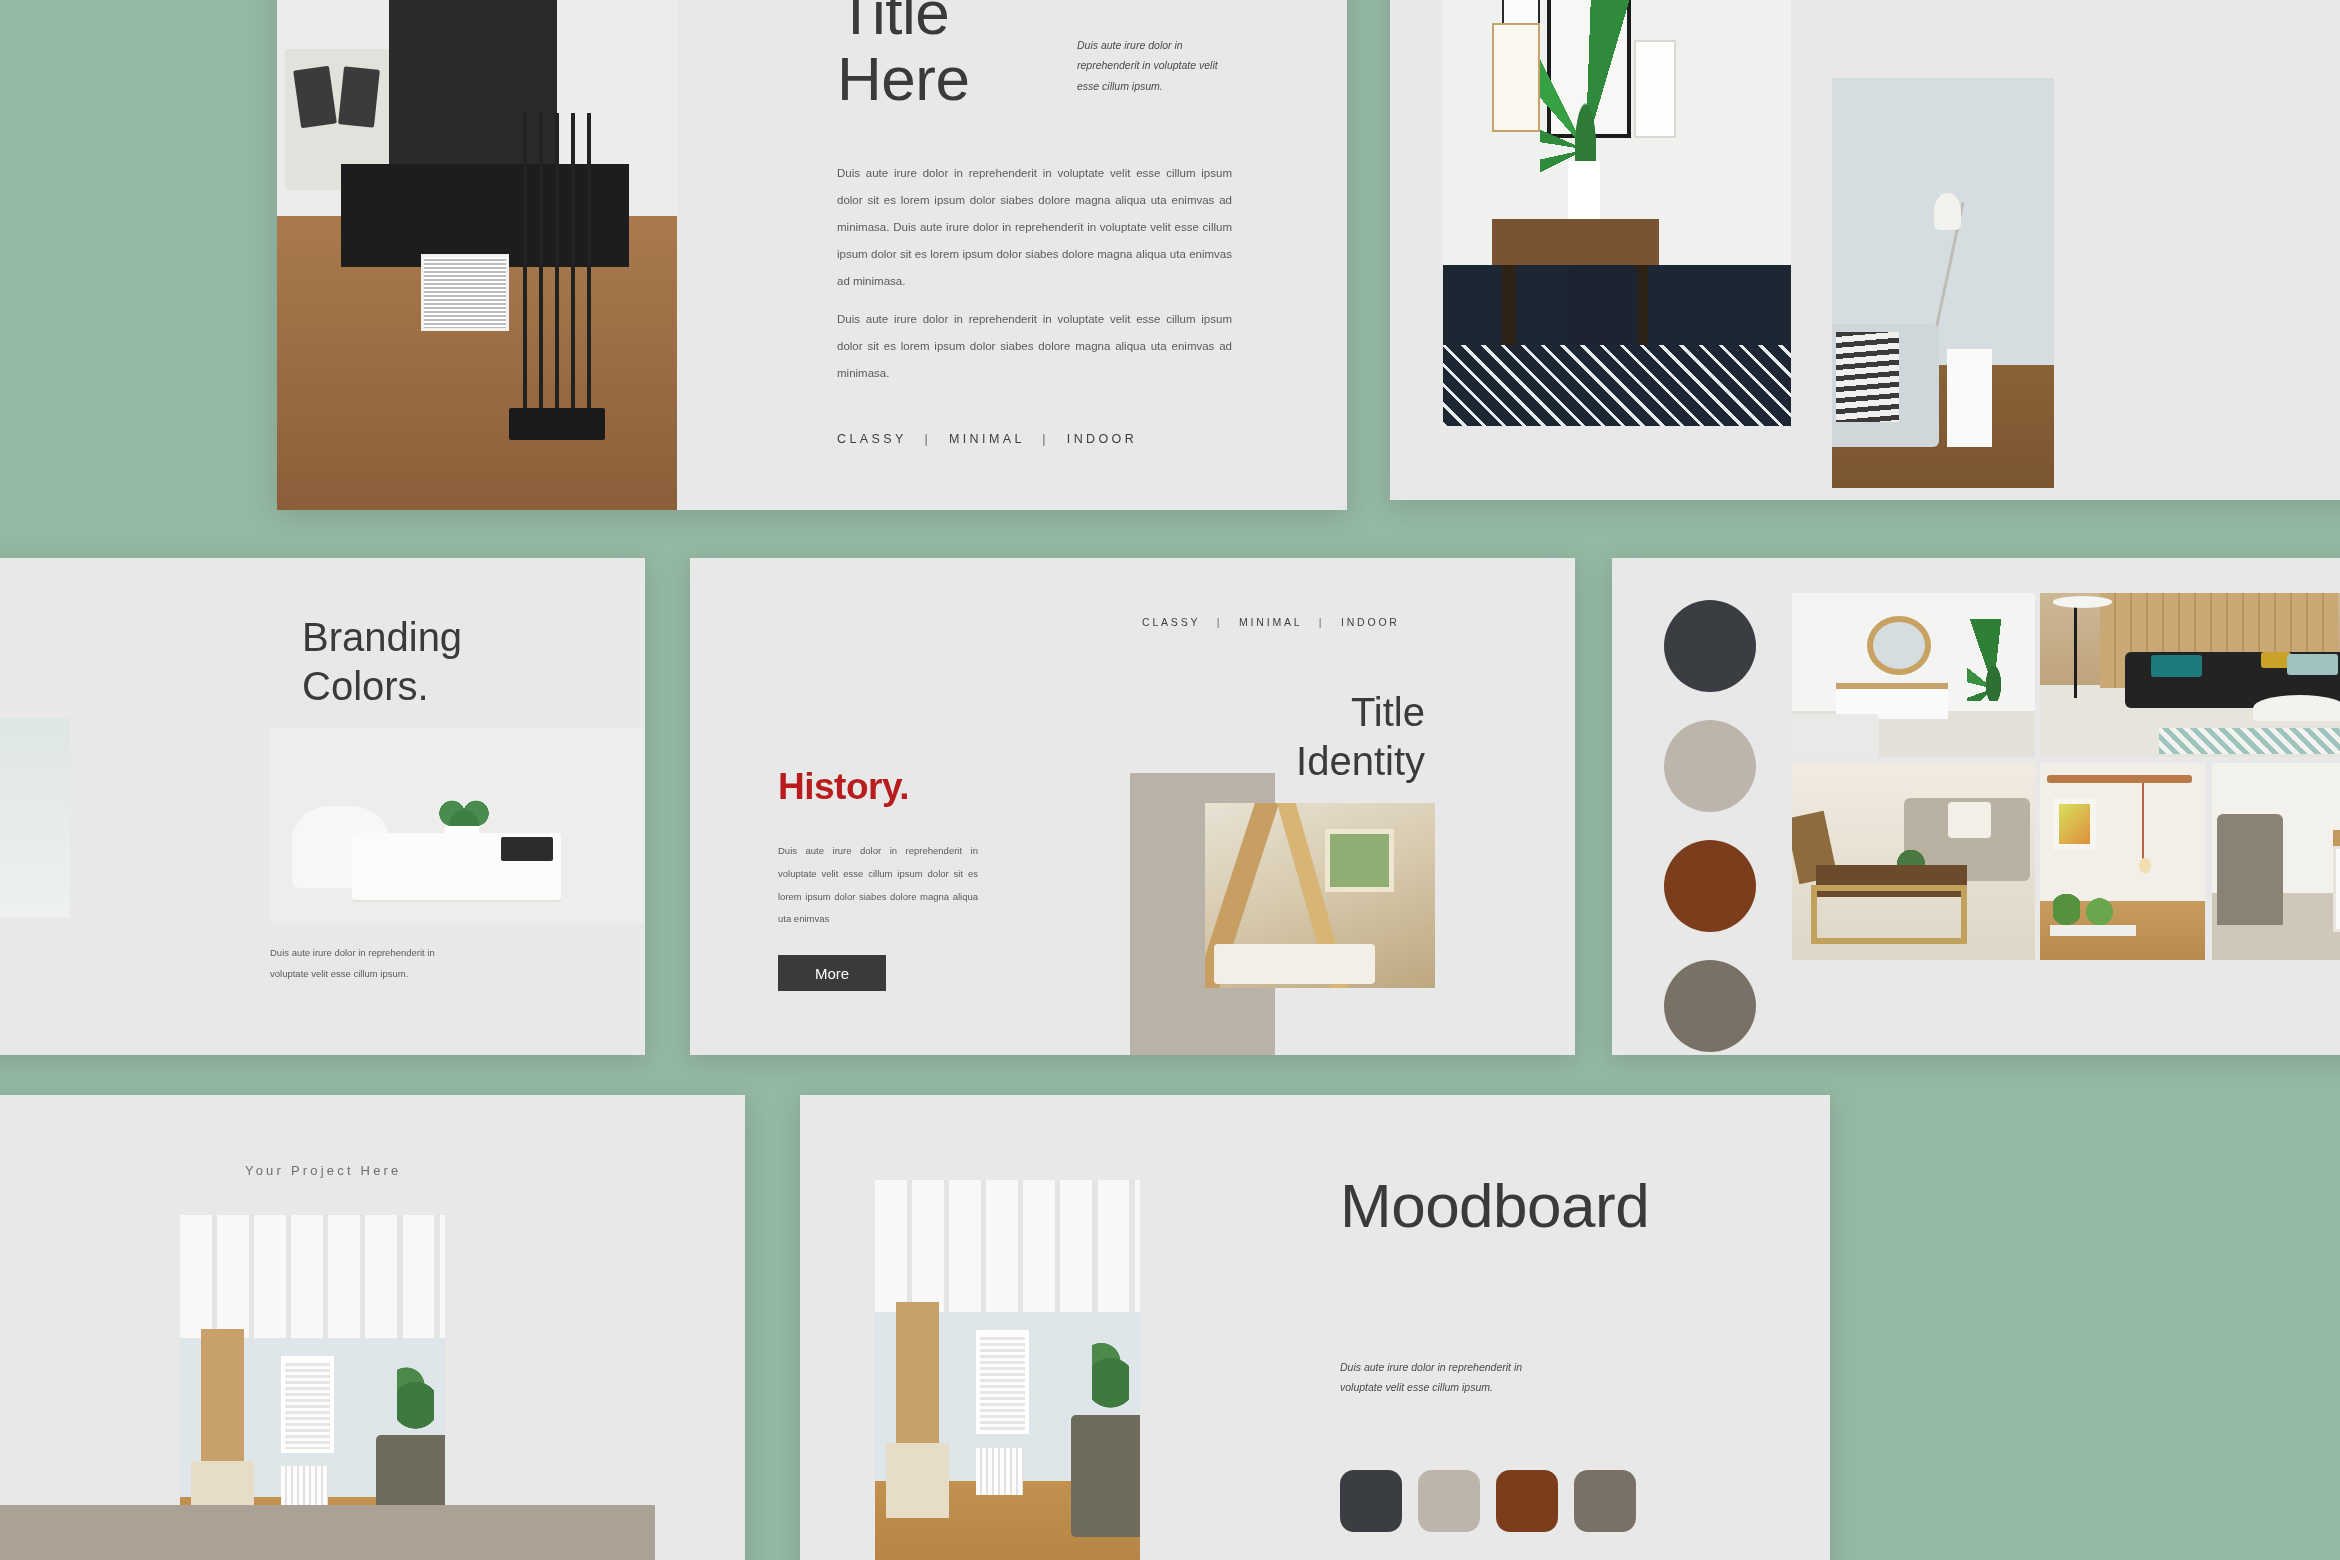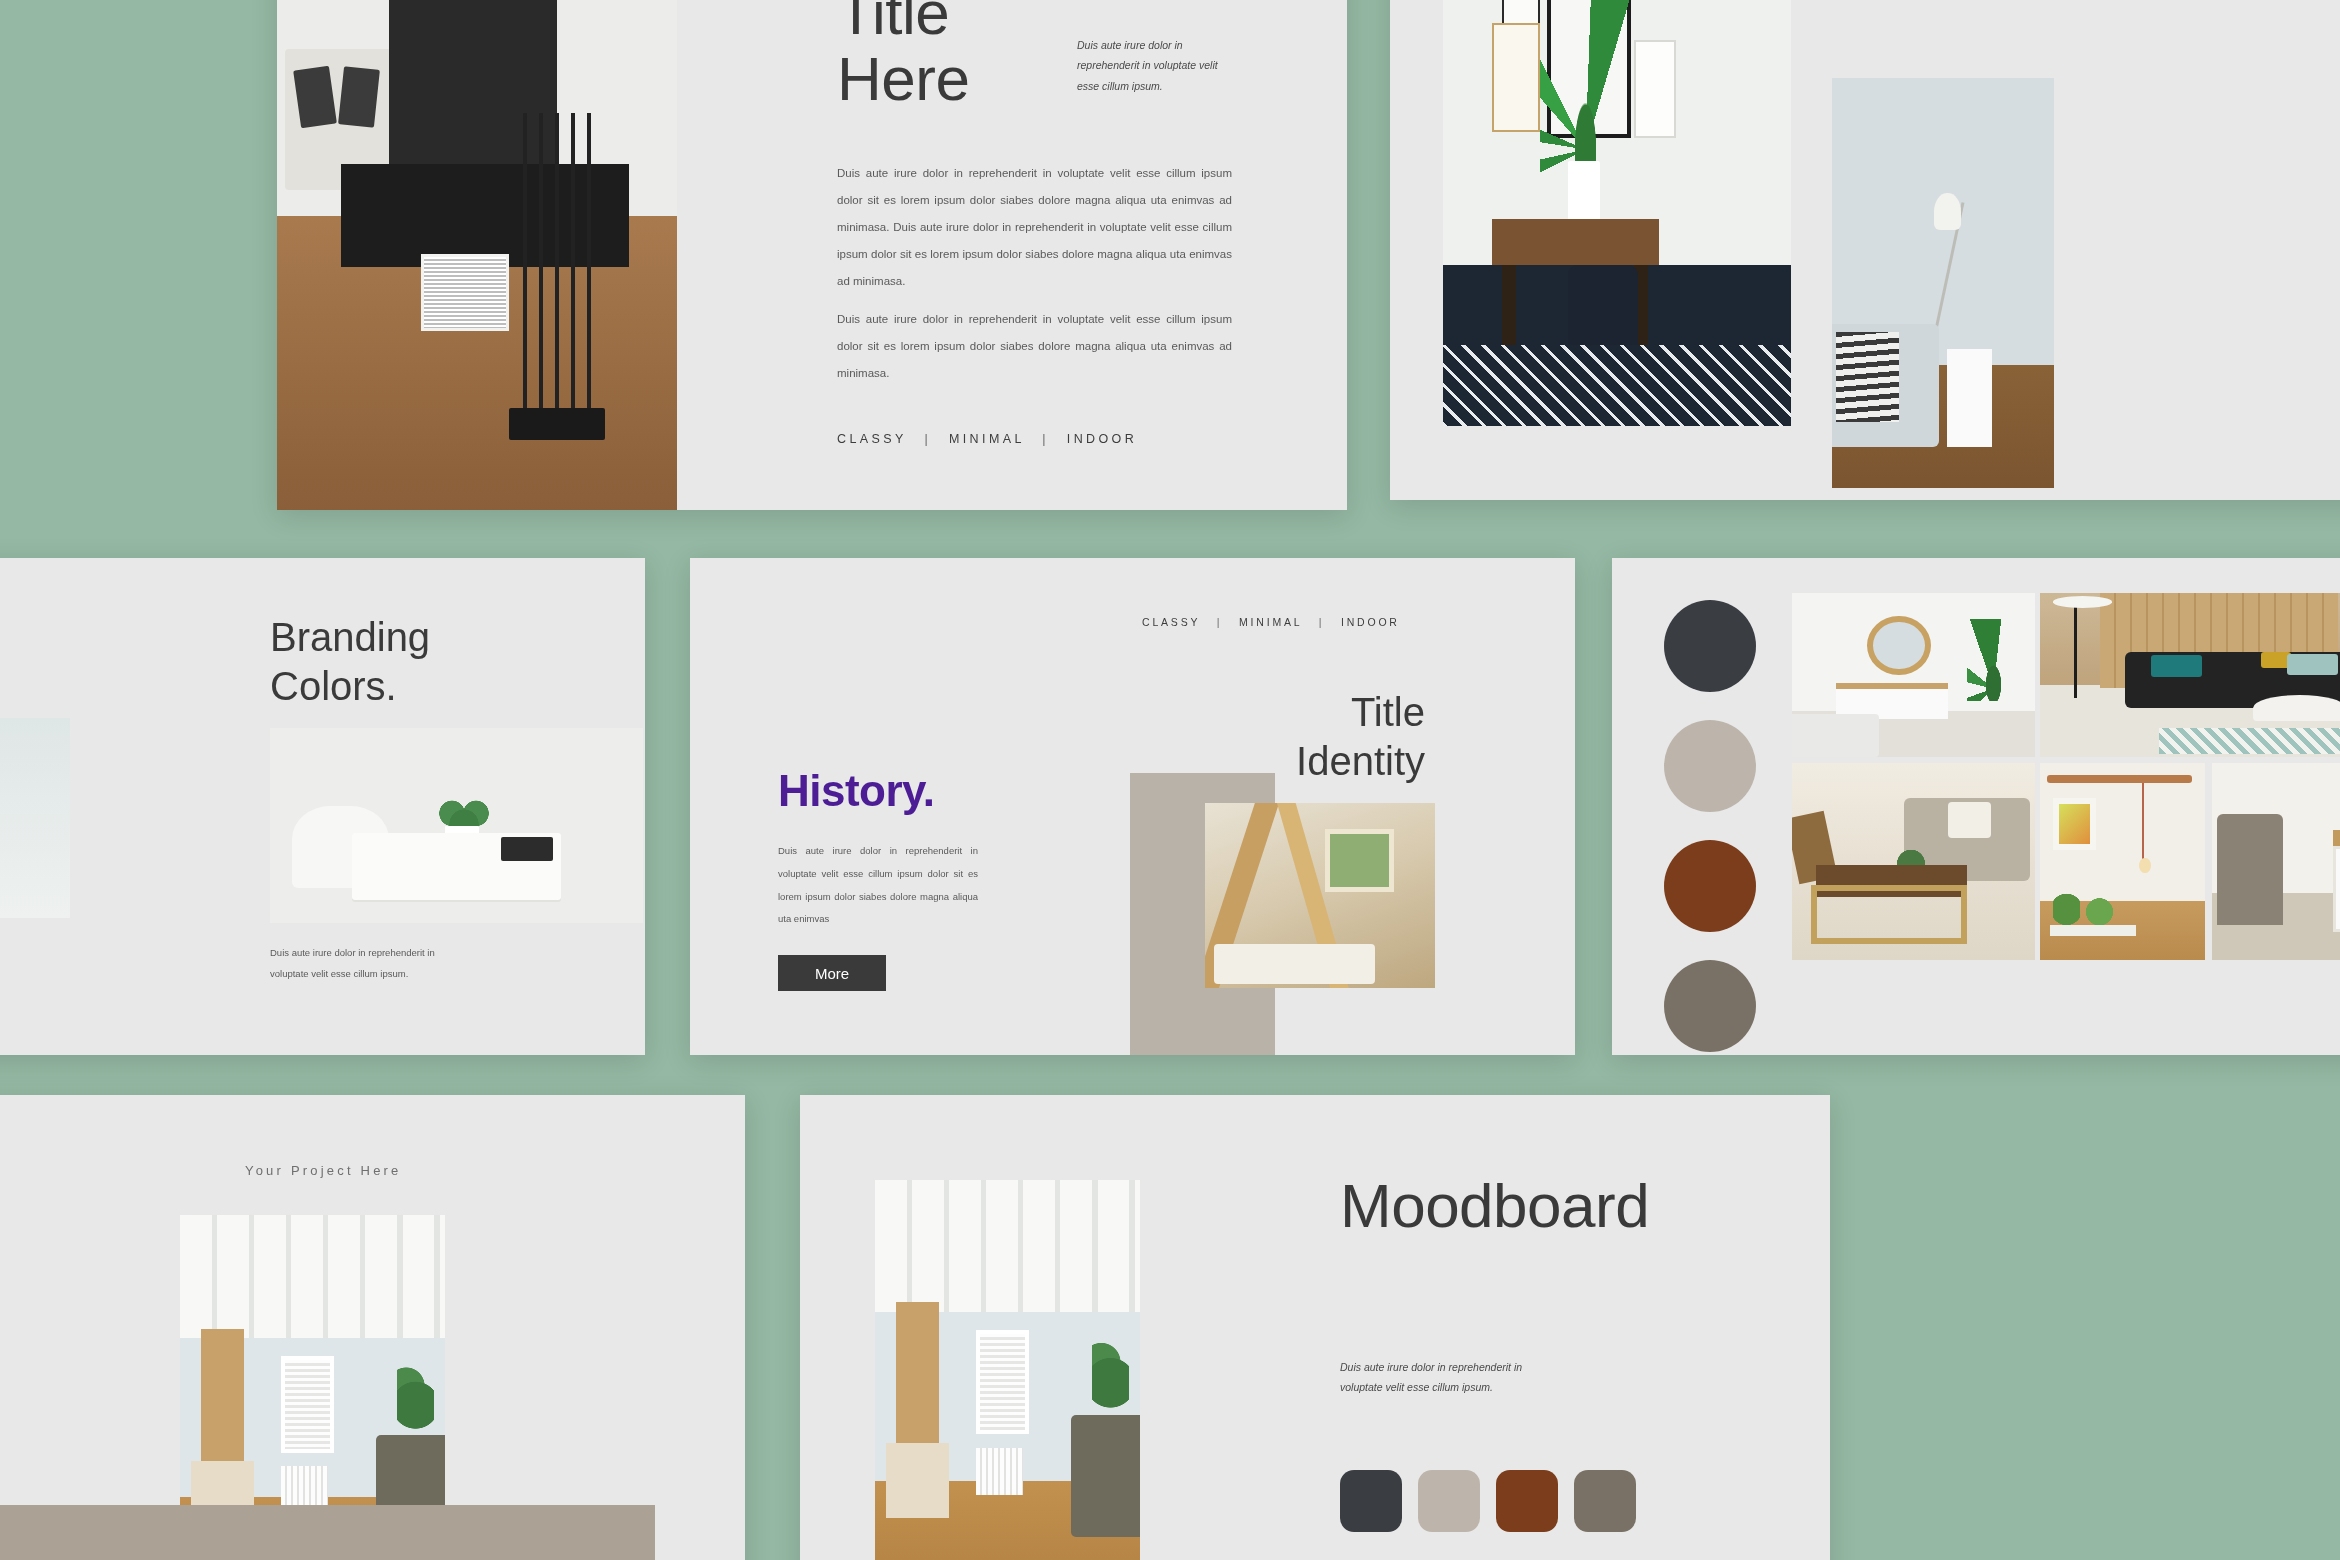--- a/index.html
+++ b/index.html
@@ -14,21 +14,21 @@
   .slide {
     position:absolute;
     background:#e8e8e8;
     overflow:hidden;
     box-shadow:0 6px 26px rgba(0,0,0,.13);
   }
 
   
   .h-big { font-size:62px; font-weight:400; color:#3a3a3a; line-height:1.06; letter-spacing:-0.5px; }
   .h-mid { font-size:40px; font-weight:400; color:#3a3a3a; line-height:1.22; }
-  .h-bold { font-size:44px; font-weight:700; color:#4c1d95; letter-spacing:-0.5px;}
+  .h-bold { font-size:37px; font-weight:700; color:#b91c1c; letter-spacing:-0.5px;}
   .body-sm { font-size:11.5px; color:#5a5a5a; line-height:2.35; text-align:justify; }
   .body-xs { font-size:9.5px; color:#5a5a5a; line-height:2.3; text-align:justify; }
   .italic-note { font-size:10.5px; color:#4a4a4a; line-height:1.95; font-style:italic; }
   .tagline { font-size:12.5px; letter-spacing:3.4px; color:#3d3d3d; white-space:nowrap; }
   .tagline .sep { display:inline-block; padding:0 11px; color:#6a6a6a; }
   .tagline.small { font-size:10.5px; letter-spacing:2.8px; }
   .script-line { font-size:13px; letter-spacing:3.2px; color:#6f6f6f; }
 
   
   .photo { position:relative; overflow:hidden; background:#cfcfcb; }
@@ -214,21 +214,21 @@
       <div class="lamp-arm"></div>
         <div class="lamp-head"></div>
       <div class="couch"></div>
         <div class="blanket"></div>
         <div class="table"></div>
     </div>
 
   </div>
 
   <div class="slide" style="left:-390px; top:558px; width:1035px; height:497px;">
-    <div style="position:absolute; left:660px; top:55px;">
+    <div style="position:absolute; left:692px; top:55px;">
       <div class="h-mid">Branding</div>
       <div class="h-mid">Colors.</div>
     </div>
 
     <div class="photo ph-plantdesk" style="position:absolute; left:660px; top:170px; width:373px; height:195px;">
       <div class="wall"></div>
         <div class="chair"></div>
       <div class="plant"></div>
         <div class="pot"></div>
       <div class="cab"></div>

